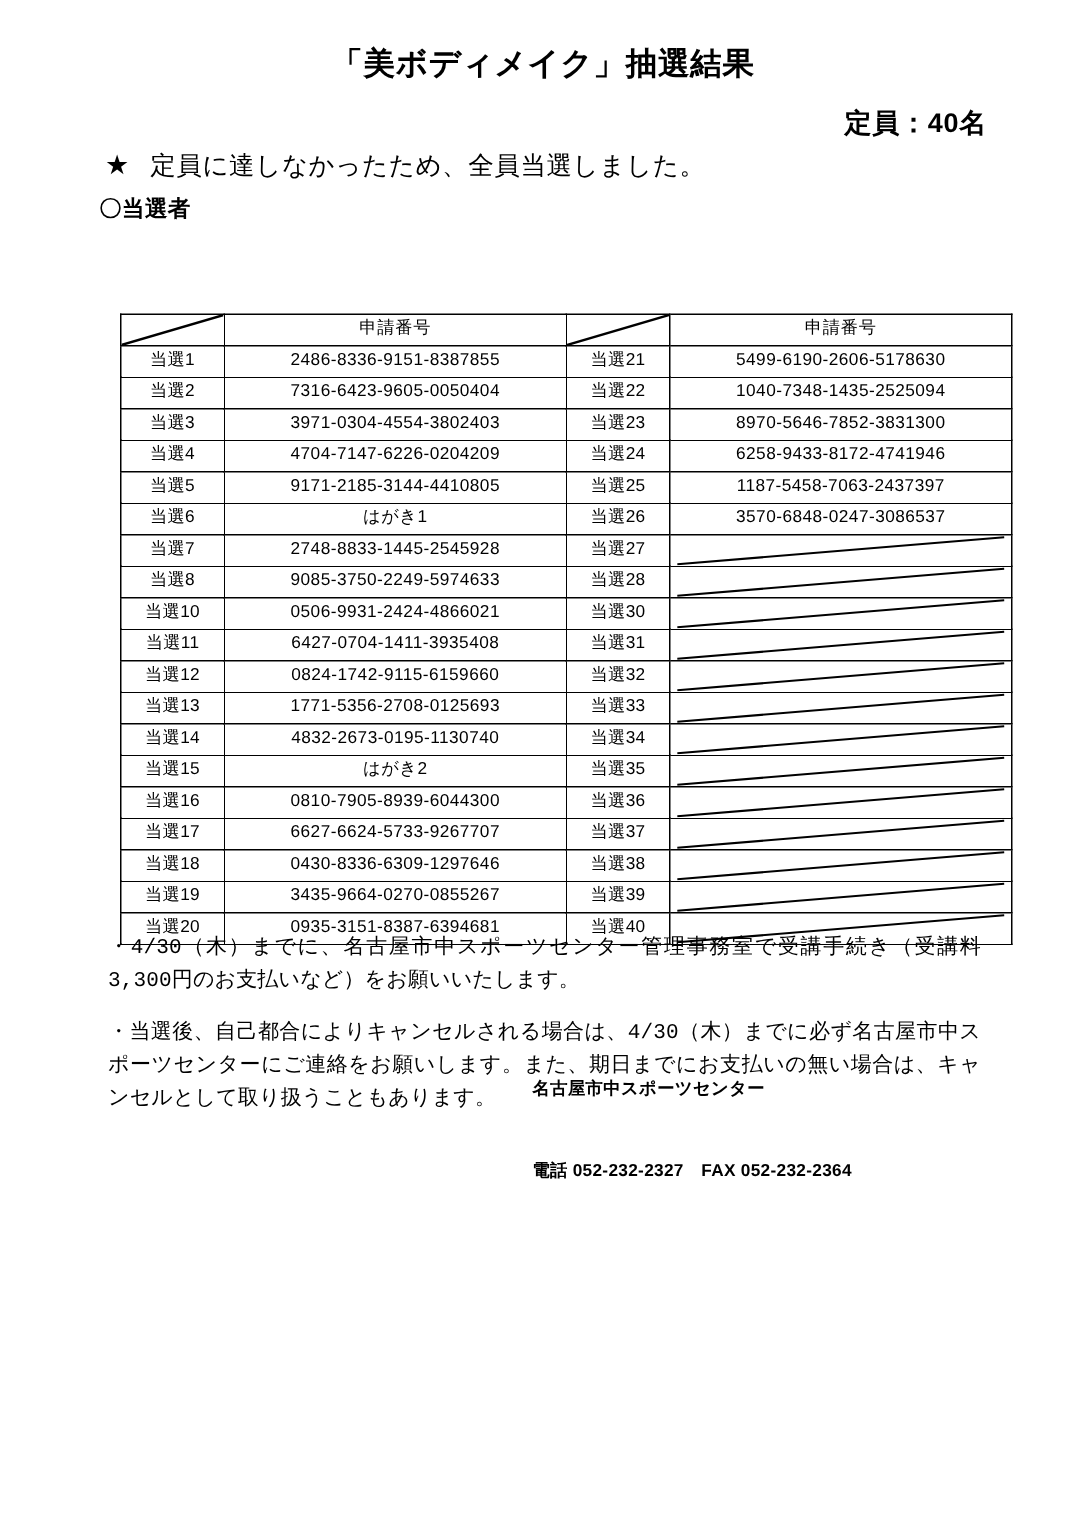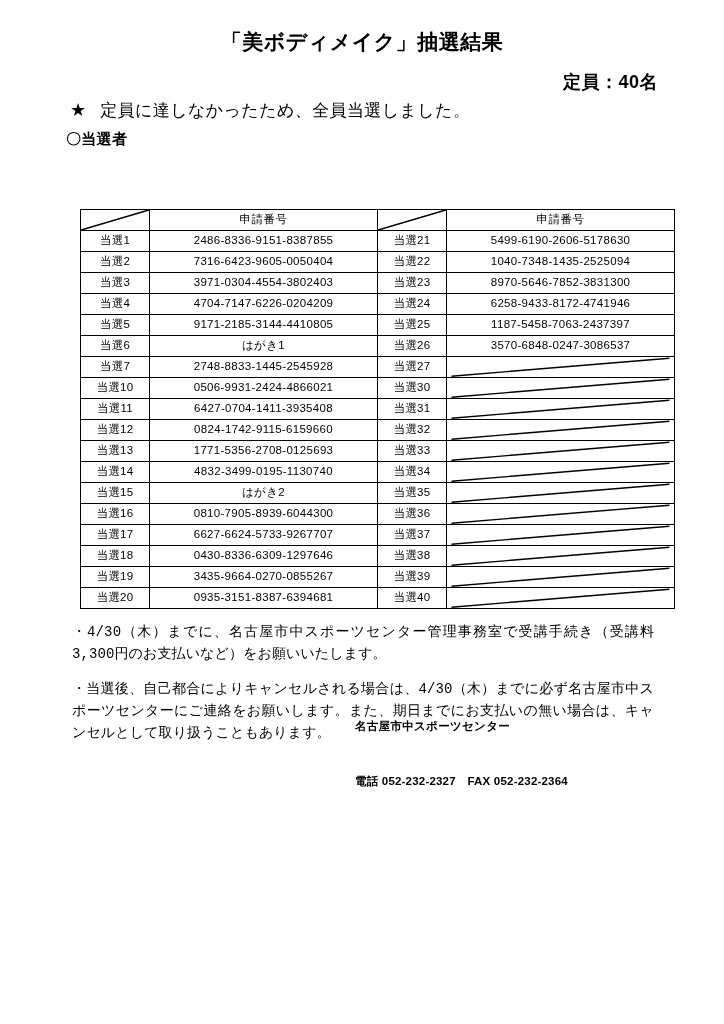--- a/index.html
+++ b/index.html
@@ -240,20 +240,30 @@
             <td class="label-cell">当選7</td>
             <td class="number-cell">2748-8833-1445-2545928</td>
             <td class="label-cell">当選27</td>
             <td class="number-cell strike-cell">
               <svg viewBox="0 0 100 100" preserveAspectRatio="none" aria-hidden="true">
                 <line x1="2" y1="96" x2="98" y2="6" stroke="#000" stroke-width="1.4" vector-effect="non-scaling-stroke"></line>
               </svg>
             </td>
           </tr>
           <tr>
+            <td class="label-cell">当選8</td>
+            <td class="number-cell">9085-3750-2249-5974633</td>
+            <td class="label-cell">当選28</td>
+            <td class="number-cell strike-cell">
+              <svg viewBox="0 0 100 100" preserveAspectRatio="none" aria-hidden="true">
+                <line x1="2" y1="96" x2="98" y2="6" stroke="#000" stroke-width="1.4" vector-effect="non-scaling-stroke"></line>
+              </svg>
+            </td>
+          </tr>
+          <tr>
             <td class="label-cell">当選10</td>
             <td class="number-cell">0506-9931-2424-4866021</td>
             <td class="label-cell">当選30</td>
             <td class="number-cell strike-cell">
               <svg viewBox="0 0 100 100" preserveAspectRatio="none" aria-hidden="true">
                 <line x1="2" y1="96" x2="98" y2="6" stroke="#000" stroke-width="1.4" vector-effect="non-scaling-stroke"></line>
               </svg>
             </td>
           </tr>
           <tr>
@@ -281,21 +291,21 @@
             <td class="number-cell">1771-5356-2708-0125693</td>
             <td class="label-cell">当選33</td>
             <td class="number-cell strike-cell">
               <svg viewBox="0 0 100 100" preserveAspectRatio="none" aria-hidden="true">
                 <line x1="2" y1="96" x2="98" y2="6" stroke="#000" stroke-width="1.4" vector-effect="non-scaling-stroke"></line>
               </svg>
             </td>
           </tr>
           <tr>
             <td class="label-cell">当選14</td>
-            <td class="number-cell">4832-3499-0195-1130740</td>
+            <td class="number-cell">4832-2673-0195-1130740</td>
             <td class="label-cell">当選34</td>
             <td class="number-cell strike-cell">
               <svg viewBox="0 0 100 100" preserveAspectRatio="none" aria-hidden="true">
                 <line x1="2" y1="96" x2="98" y2="6" stroke="#000" stroke-width="1.4" vector-effect="non-scaling-stroke"></line>
               </svg>
             </td>
           </tr>
           <tr>
             <td class="label-cell">当選15</td>
             <td class="number-cell">はがき2</td>

